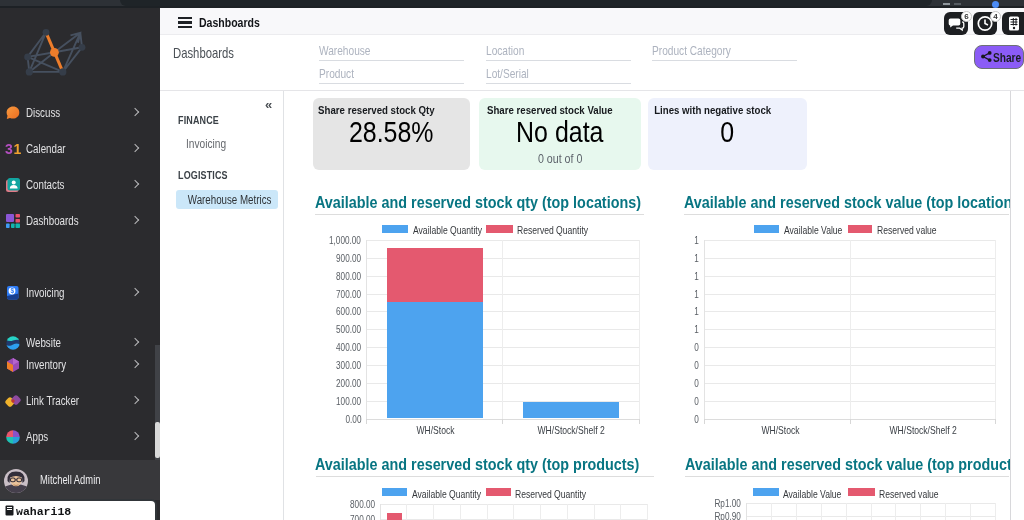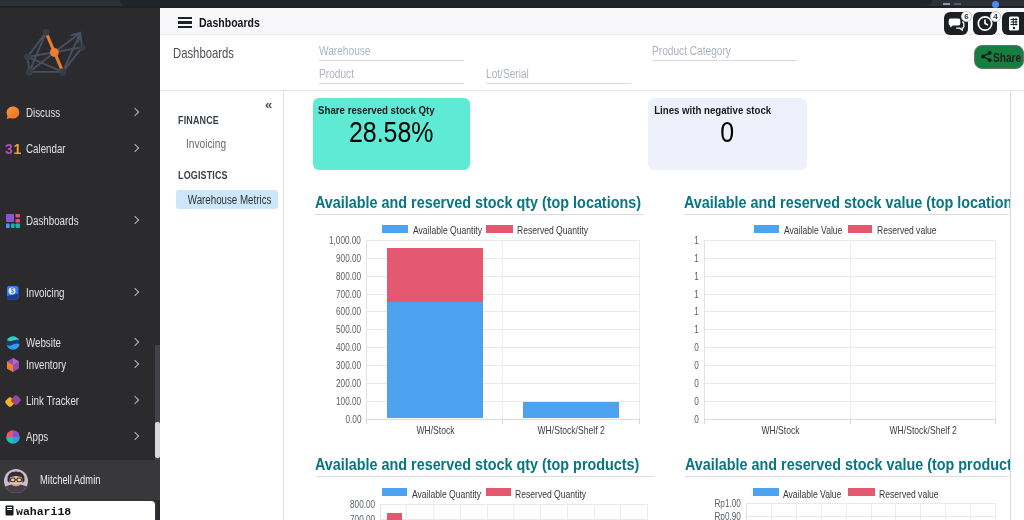--- a/index.html
+++ b/index.html
@@ -87,20 +87,30 @@
       <span class="chev"></span>
   </div>
   <div class="mitem" style="top:123px">
     <svg width="16" height="16" viewBox="0 0 16 16">
       <text x="0" y="13" font-size="14" font-weight="bold" fill="#b44fc0" font-family="Liberation Sans">3</text>
       <text x="8.5" y="13" font-size="14" font-weight="bold" fill="#f0a22e" font-family="Liberation Sans">1</text>
       </svg>
     <span class="lbl"><span class="t">Calendar</span></span>
       <span class="chev"></span>
   </div>
+  <div class="mitem" style="top:159px">
+    <svg width="16" height="16" viewBox="0 0 16 16">
+      <rect x="1" y="2.5" width="12.5" height="12.5" rx="2.5" fill="#e27a87"></rect>
+      <rect x="2.5" y="1" width="12.5" height="12.5" rx="2.5" fill="#12a5a0"></rect>
+      <circle cx="8.7" cy="5.6" r="2" fill="#fff"></circle>
+      <path d="M4.8 11.5 Q4.8 7.9 8.7 7.9 Q12.6 7.9 12.6 11.5 Z" fill="#fff"></path>
+      </svg>
+    <span class="lbl"><span class="t">Contacts</span></span>
+      <span class="chev"></span>
+  </div>
   <div class="mitem" style="top:195px">
     <svg width="16" height="16" viewBox="0 0 16 16">
       <rect x="1" y="1" width="8" height="8" rx="1" fill="#8a56d6"></rect>
       <rect x="10.5" y="1" width="4.5" height="3.6" rx="0.8" fill="#e8506b"></rect>
       <rect x="10.5" y="6" width="4.5" height="3.6" rx="0.8" fill="#e8506b"></rect>
       <rect x="1" y="10.5" width="3.6" height="4.5" rx="0.8" fill="#3e9cf5"></rect>
       <rect x="6" y="10.5" width="3.6" height="4.5" rx="0.8" fill="#12b5ae"></rect>
       <rect x="10.5" y="10.5" width="4.5" height="4.5" rx="0.8" fill="#12b5ae"></rect>
       </svg>
     <span class="lbl"><span class="t">Dashboards</span></span>
@@ -227,24 +237,25 @@
       <circle cx="12" cy="16" r="1.2" fill="#1d1f22"></circle>
     </svg>
   </div>
   <div class="badge" style="left:801px;top:3px">6</div>
   <div class="badge" style="left:830px;top:3px">4</div>
 </div>
 
 <div class="abs" id="cpanel">
   <div class="abs" style="left:13px;top:10px;font-size:14.5px;color:#4a5056"><span class="t">Dashboards</span></div>
   <div class="finput" style="left:159px;top:4px;width:145px"><span class="t">Warehouse</span></div>
+  <div class="finput" style="left:326px;top:4px;width:145px"><span class="t">Location</span></div>
   <div class="finput" style="left:159px;top:26.5px;width:145px"><span class="t">Product</span></div>
   <div class="finput" style="left:492px;top:4px;width:145px"><span class="t">Product Category</span></div>
   <div class="finput" style="left:326px;top:26.5px;width:145px"><span class="t">Lot/Serial</span></div>
-  <div class="abs" style="left:814px;top:9.5px;width:50px;height:24px;border:1.5px solid #6d7175;border-radius:8px;background:#15803d">
+  <div class="abs" style="left:814px;top:9.5px;width:50px;height:24px;border:1.5px solid #6d7175;border-radius:8px;background:#8b5cf6">
     <svg class="abs" style="left:6px;top:5px" width="11" height="11" viewBox="0 0 11 11">
       <g fill="#17191d">
           <circle cx="2" cy="5.5" r="1.9"></circle>
           <circle cx="8.7" cy="1.9" r="1.9"></circle>
           <circle cx="8.7" cy="9.1" r="1.9"></circle>
         </g>
       <path d="M2 5.5 L8.7 1.9 M2 5.5 L8.7 9.1" stroke="#17191d" stroke-width="1.4"></path>
     </svg>
     <div class="abs" style="left:18px;top:4px;font-size:13px;font-weight:bold;color:#1b1e22"><span class="t">Share</span></div>
   </div>
@@ -252,23 +263,28 @@
 
 <div class="abs" id="content">
   <div id="innermenu">
     <div class="abs" style="left:105px;top:6px;font-size:13px;font-weight:bold;color:#4a4f54">«</div>
     <div class="abs" style="left:18px;top:23px;font-size:11.5px;font-weight:bold;color:#3a4046;letter-spacing:.2px"><span class="t">FINANCE</span></div>
     <div class="abs" style="left:26px;top:45px;font-size:13px;color:#66696e"><span class="t">Invoicing</span></div>
     <div class="abs" style="left:18px;top:78px;font-size:11.5px;font-weight:bold;color:#3a4046;letter-spacing:.2px"><span class="t">LOGISTICS</span></div>
     <div class="abs" style="left:16px;top:99px;width:102px;height:19px;background:#cbe7f9;border-radius:3px;text-align:center">
       <span class="tc" style="font-size:12.5px;color:#2e3236;line-height:19px">Warehouse Metrics</span></div>
   </div>
-  <div class="kpi" style="left:153px;width:157px;background:#5eead4">
+  <div class="kpi" style="left:153px;width:157px;background:#e5e5e5">
     <div class="kt"><span class="tc">Share reserved stock Qty</span></div>
     <div class="kv"><span class="tc" style="transform:scaleX(.86)">28.58%</span></div>
+  </div>
+  <div class="kpi" style="left:318.5px;width:162.5px;background:#e7f8ee">
+    <div class="kt" style="left:-10px"><span class="tc">Share reserved stock Value</span></div>
+    <div class="kv"><span class="tc" style="transform:scaleX(.86)">No data</span></div>
+    <div class="ks"><span class="tc">0 out of 0</span></div>
   </div>
   <div class="kpi" style="left:488px;width:159px;background:#eef1fc">
     <div class="kt"><span class="tc">Lines with negative stock</span></div>
     <div class="kv"><span class="tc" style="transform:scaleX(.86)">0</span></div>
   </div>
 
   <div class="chead" style="left:155px;top:102px"><span class="t">Available and reserved stock qty (top locations)</span></div>
   <div class="chr" style="left:155px;top:123px;width:329px"></div>
   <div class="chead" style="left:524px;top:102px"><span class="t">Available and reserved stock value (top locations)</span></div>
   <div class="chr" style="left:524px;top:123px;width:325px"></div>

